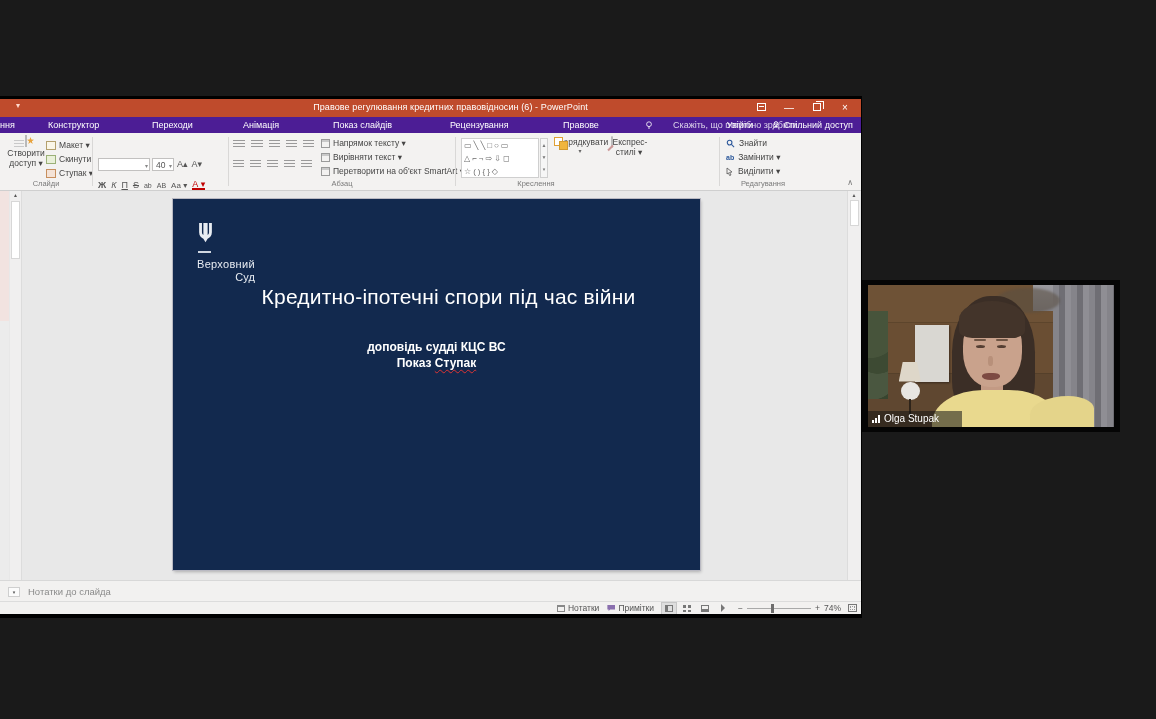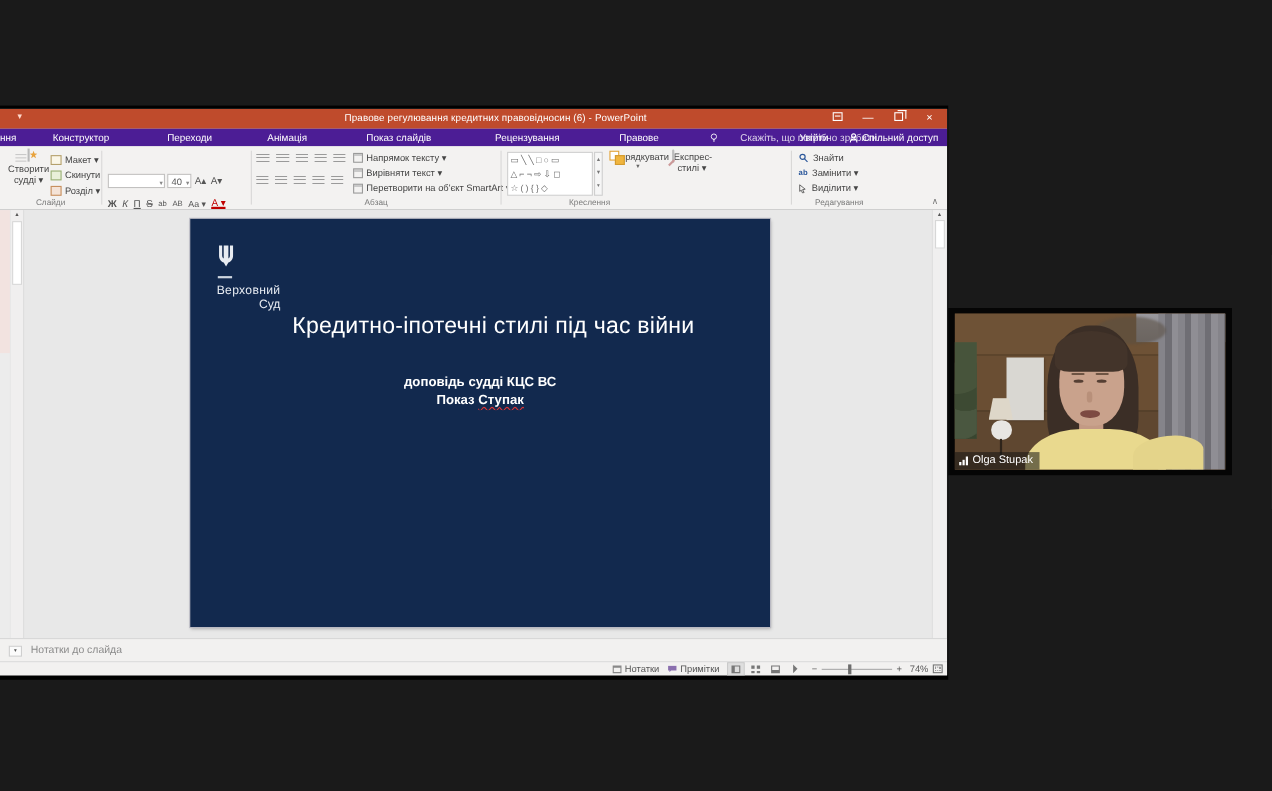--- a/index.html
+++ b/index.html
@@ -134,21 +134,21 @@
   .rscroll { position:absolute; right:1px; top:0; width:13px; height:100%; background:#f0efef; border-left:1px solid #dcdcdc; }
   .rscroll .up { position:absolute; top:1px; left:0; width:100%; text-align:center; font-size:5px; color:#555; }
   .rscroll .thumb { position:absolute; left:2px; top:9px; width:9px; height:26px; background:#fff; border:1px solid #d7d7d7; }
 
   
   .notes { position:absolute; left:0; top:481px; width:100%; height:21px; background:#f2f1f0; border-top:1px solid #d8d8d8; }
   .notes-collapse { position:absolute; left:8px; top:6px; width:12px; height:10px; background:#fbfbfb; border:1px solid #cfcfcf; font-size:5px; color:#555; text-align:center; line-height:9px; }
   .notes-text { position:absolute; left:28px; top:5px; font-size:9.5px; color:#8a8a8a; }
 
   
-  .statusbar { position:absolute; left:0; top:502px; width:100%; height:13px; background:#f2f1f0; border-top:1px solid #dcdcdc; font-size:8.5px; color:#555;text-align:right; }
+  .statusbar { position:absolute; left:0; top:502px; width:100%; height:13px; background:#f2f1f0; border-top:1px solid #dcdcdc; font-size:8.5px; color:#555; }
   .sb-right { position:absolute; right:4px; top:0; height:12px; display:flex; align-items:center; gap:8px; }
   .sb-item { display:flex; align-items:center; gap:3px; cursor:default; }
   .sb-nico { display:inline-block; width:8px; height:7px; border:1px solid #888; border-top-width:2px; }
   .sb-cico { display:inline-block; width:8px; height:6px; background:#8a6fae; clip-path:polygon(0 0,100% 0,100% 75%,35% 75%,15% 100%,15% 75%,0 75%); }
   .views { display:flex; align-items:center; gap:4px; }
   .vbtn { width:14px; height:11px; display:flex; align-items:center; justify-content:center; }
   .vbtn.sel { background:#dedede; outline:1px solid #c6c6c6; }
   .v-normal { width:8px; height:7px; border:1px solid #777; border-left-width:3px; }
   .v-sorter { width:8px; height:7px; background:
       linear-gradient(#777 0 0) 0 0/3px 3px no-repeat,
@@ -189,21 +189,21 @@
   .hair-top { position:absolute; left:37%; top:11%; width:27%; height:26%; border-radius:50% 50% 20% 20%; background:#43342a; }
   .brow-l { position:absolute; left:43%; top:38%; width:5%; height:2px; background:#6e5443; border-radius:2px; }
   .brow-r { position:absolute; left:52%; top:38%; width:5%; height:2px; background:#6e5443; border-radius:2px; }
   .eye-l { position:absolute; left:44%; top:42%; width:3.5%; height:3px; background:#553f33; border-radius:50%; }
   .eye-r { position:absolute; left:52.5%; top:42%; width:3.5%; height:3px; background:#553f33; border-radius:50%; }
   .nose { position:absolute; left:48.8%; top:50%; width:2%; height:7%; background:#b8907a; border-radius:40%; }
   .mouth { position:absolute; left:46.5%; top:62%; width:7%; height:5%; background:#7d4a42; border-radius:40% 40% 50% 50%; }
   .torso { position:absolute; left:26%; top:74%; width:52%; height:26%; background:#e9d98e; border-radius:40% 40% 0 0 / 90% 90% 0 0; }
   .shoulder-r { position:absolute; left:66%; top:78%; width:26%; height:22%; background:#e4d48a; border-radius:60% 40% 0 0; }
   .neck { position:absolute; left:46%; top:68%; width:9%; height:10%; background:#c39a84; }
-  .cam-label { position:absolute; left:0; bottom:0; display:flex; align-items:center; gap:4px; padding:2px 6px 3px 4px; background:rgba(20,20,20,.55); color:#fff; font-size:10px; }
+  .cam-label { position:absolute; left:0; bottom:0; display:flex; align-items:center; gap:4px; padding:2px 23px 3px 4px; background:rgba(20,20,20,.55); color:#fff; font-size:10px; }
   .bars { display:flex; align-items:flex-end; gap:1px; height:8px; }
   .bars i { display:block; width:2px; background:#fff; }
   .bars .b1 { height:3px; } .bars .b2 { height:5px; } .bars .b3 { height:8px; }
 </style>
 </head>
 <body>
 
 <div class="stage">
   <div class="share-band"></div>
 
@@ -244,34 +244,34 @@
         <span>Спільний доступ</span>
       </span>
     </div>
 
     <div class="ribbon">
 
       <div class="g-slides">
         <div class="newslide rbtn">
           <span class="ns-icon"></span>
           <span class="t1">Створити</span>
-          <span class="t2">судді ▾</span>
+          <span class="t2">доступ ▾</span>
         </div>
         <div class="mini-col">
           <div class="mini-row rbtn">
               <span class="mi"></span>
               <span>Макет ▾</span>
             </div>
           <div class="mini-row rbtn">
               <span class="mi mi2"></span>
               <span>Скинути</span>
             </div>
           <div class="mini-row rbtn">
               <span class="mi mi3"></span>
-              <span>Розділ ▾</span>
+              <span>Ступак ▾</span>
             </div>
         </div>
         <div class="grp-label">Слайди</div>
       </div>
       <div class="gdiv" style="left:92px"></div>
 
       <div class="g-font">
         <span class="combo fname">
             <span class="ca">▾</span>
           </span>
@@ -392,21 +392,21 @@
 
       <div class="slide">
         <div class="logo">
           <svg width="17" height="24" viewBox="0 0 24 30">
             <path d="M3 1h4v13c0 2 1 3.2 2 3.7V1h6v16.7c1-.5 2-1.7 2-3.7V1h4v13c0 5-3 8-6 9l-3 5-3-5c-3-1-6-4-6-9z" fill="#e8ecf2"></path>
           </svg>
           <div class="logo-dash"></div>
           <div class="logo-t1">Верховний</div>
           <div class="logo-t2">Суд</div>
         </div>
-        <div class="slide-title">Кредитно-іпотечні стилі під час війни</div>
+        <div class="slide-title">Кредитно-іпотечні спори під час війни</div>
         <div class="slide-sub">
           <div>доповідь судді КЦС ВС</div>
           <div><span>Показ </span><span class="wavy">Ступак</span></div>
         </div>
       </div>
 
       <div class="rscroll">
         <div class="up">▲</div>
         <div class="thumb"></div>
 

